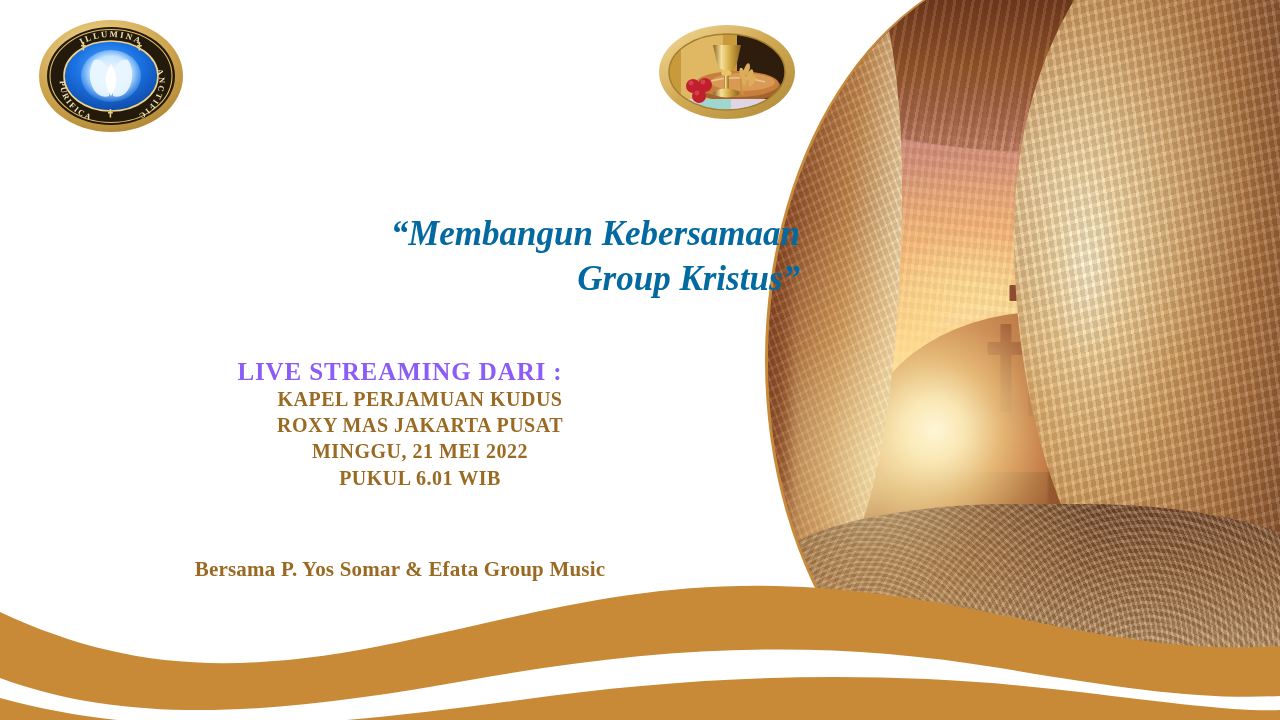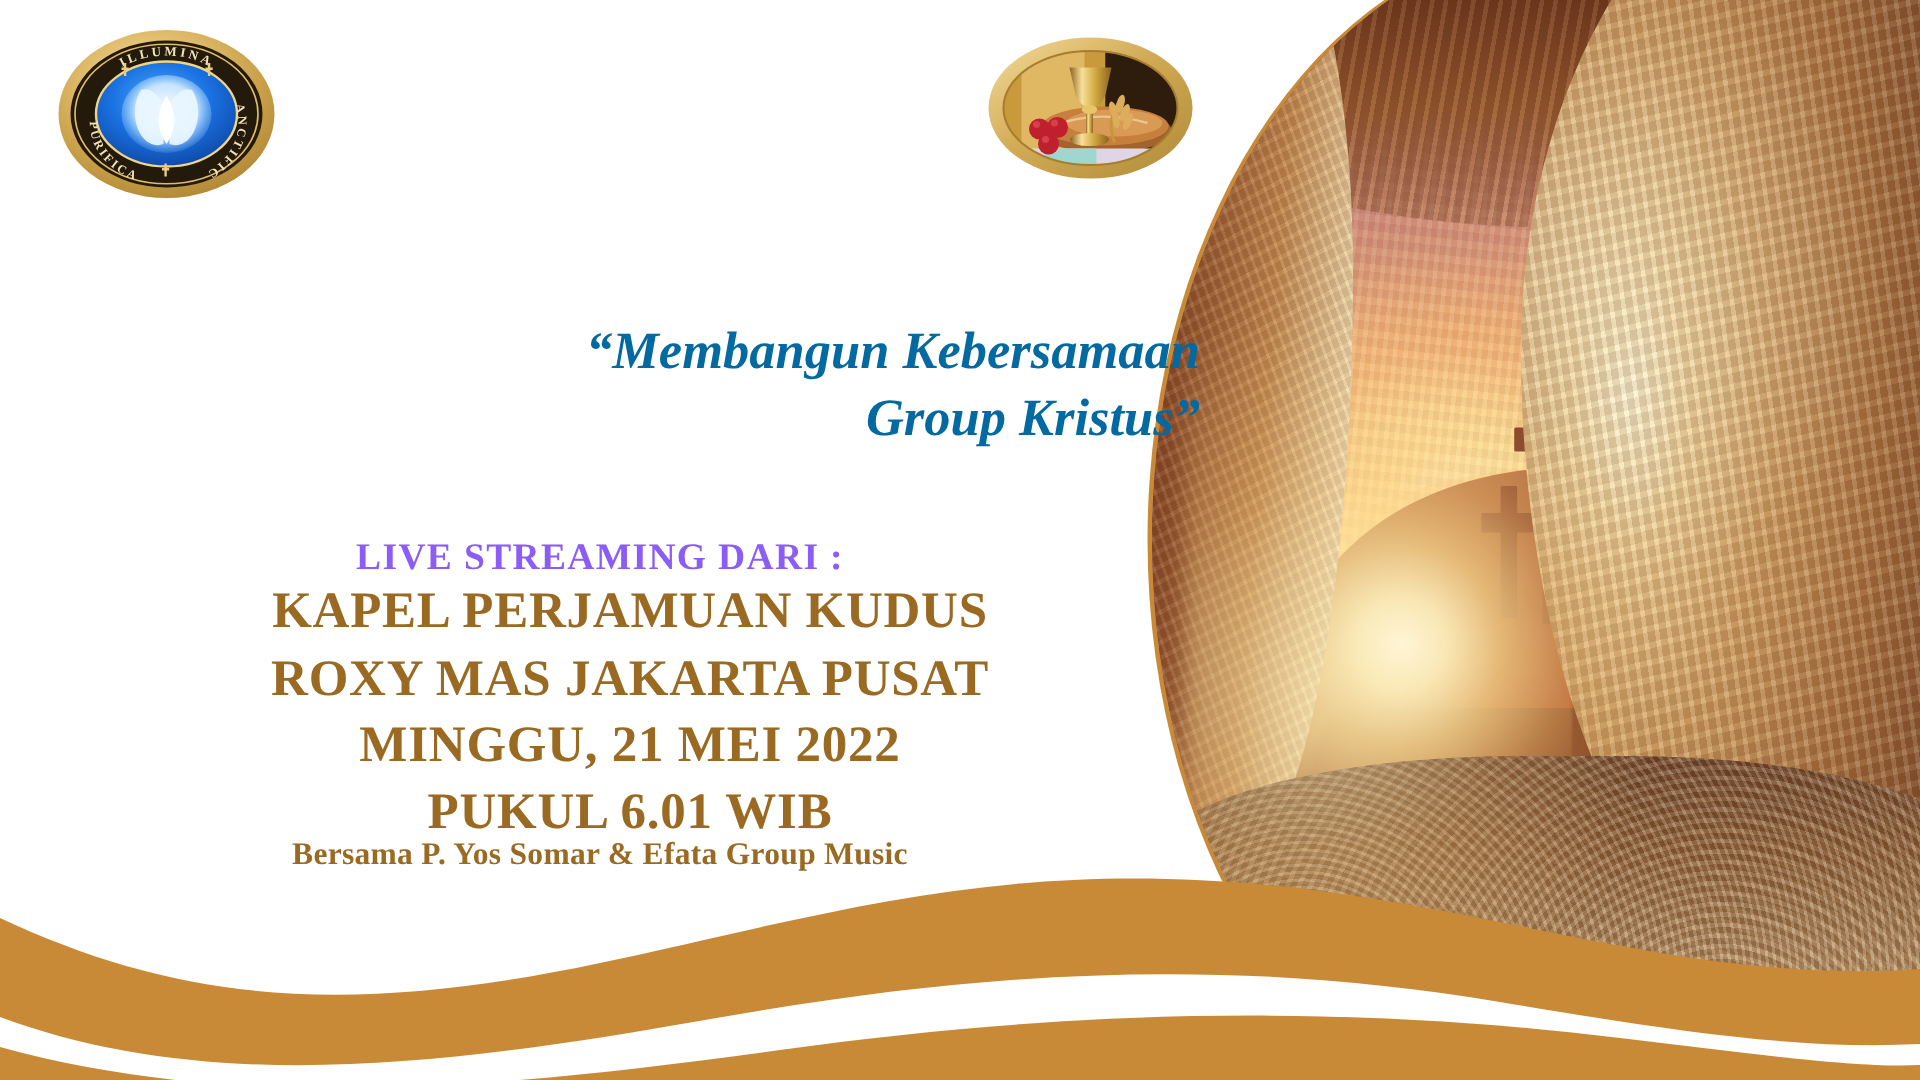--- a/index.html
+++ b/index.html
@@ -151,21 +151,21 @@
   .streaming-label{
     position:absolute;left:0;right:0;top:322px;text-align:center;
     font-family:"Liberation Serif", serif;
     font-weight:bold;font-size:25px;letter-spacing:.9px;
     color:#8b5cf6;
     margin-top:36px;
   }
   .venue-block{
     position:absolute;left:0;right:0;top:386px;text-align:center;
     font-family:"Liberation Serif", serif;
-    font-weight:bold;font-size:34px;line-height:1.31;letter-spacing:.5px;
+    font-weight:bold;font-size:20px;line-height:1.31;letter-spacing:.5px;
     color:#9a6a22;
     padding-left:40px;
   }
   .performer{
     position:absolute;left:0;right:0;top:557px;text-align:center;
     font-family:"Liberation Serif", serif;
     font-weight:bold;font-size:21px;letter-spacing:.2px;
     color:#9a6a22;
   }
 </style>

